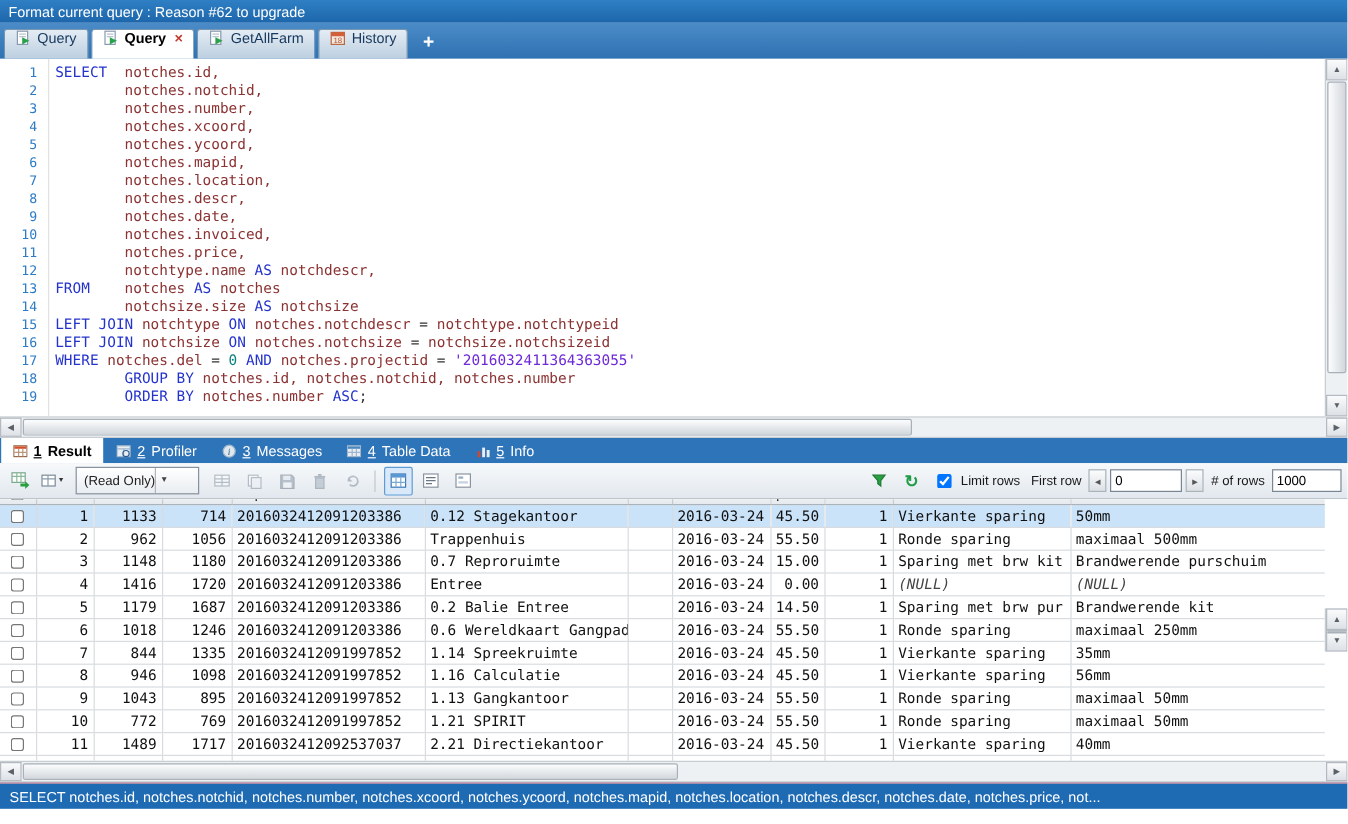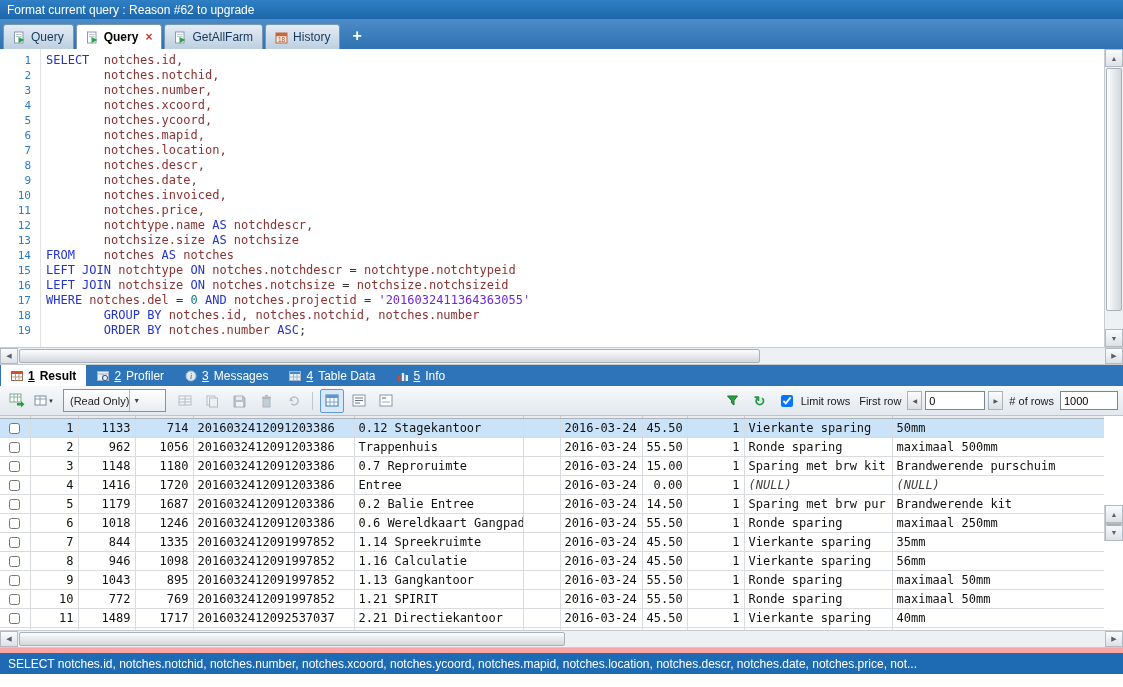--- a/index.html
+++ b/index.html
@@ -4,21 +4,21 @@
 <style>
   html,body{margin:0;padding:0;}
   body{width:1123px;height:687px;overflow:hidden;background:#fff;font-family:"Liberation Sans",sans-serif;font-size:12px;}
   .app{width:1123px;height:674px;display:flex;flex-direction:column;background:#fff;}
 
   
   .titlebar{flex:0 0 19px;background:linear-gradient(#2f7fc4,#1d66ab);color:#fff;display:flex;align-items:center;padding:0 7px;font-size:12px;}
 
   
   .tabbar{flex:0 0 27px;background:linear-gradient(#4b8cc8,#2f72b2);display:flex;align-items:flex-end;padding:3px 3px 0 3px;gap:2px;}
-  .tab{height:24px;display:flex;align-items:center;gap:5px;padding:0 9px;font-size:12px;color:#15385c;background:linear-gradient(#e4ecf4,#bccfe0);border:1px solid #7796b2;border-bottom:none;border-radius:3px 3px 0 0;}
+  .tab{height:24px;display:flex;align-items:flex-start;gap:5px;padding:0 9px;font-size:12px;color:#15385c;background:linear-gradient(#e4ecf4,#bccfe0);border:1px solid #7796b2;border-bottom:none;border-radius:3px 3px 0 0;}
   .tab.active{background:#fff;font-weight:bold;color:#000;}
   .tab-close{color:#c23b2e;font-weight:bold;font-size:12px;margin-left:2px;}
   .newtab{color:#fff;font-size:16px;font-weight:bold;padding:0 10px;align-self:center;}
 
   
   .editor-row{flex:0 0 298px;display:flex;overflow:hidden;background:#fff;}
   .editor{flex:1;display:flex;font-family:"DejaVu Sans Mono",monospace;font-size:12px;overflow:hidden;}
   .gutter{flex:0 0 40px;padding-top:4px;border-right:1px solid #e2e2e2;}
   .ed-num{height:15px;line-height:15px;text-align:right;padding-right:9px;color:#2c7bc4;font-size:11px;}
   .code{flex:1;padding:4px 0 0 5px;overflow:hidden;}
@@ -65,21 +65,21 @@
   table.grid-table{border-collapse:collapse;table-layout:fixed;width:1107px;font-family:"DejaVu Sans Mono",monospace;font-size:12px;color:#111;}
   .grid-table th{background:linear-gradient(#fdfdfe,#e7eaee);border-right:1px solid #c6cbd1;border-bottom:1px solid #aab2ba;height:19px;font-weight:normal;text-align:left;padding:0 4px;white-space:nowrap;overflow:hidden;}
   .grid-table td{border-right:1px solid #d8dce0;border-bottom:1px solid #d8dce0;height:18px;padding:0 4px;white-space:nowrap;overflow:hidden;}
   .grid-table td.num,.grid-table th.num{text-align:right;}
   .grid-table tr.selected td{background:#cbe3f9;}
   .grid-table td.null{font-style:italic;color:#444;}
   .cbcol{text-align:center !important;}
   .grid-table input[type=checkbox]{width:11px;height:11px;margin:0;vertical-align:middle;}
 
   
-  .statusbar{flex:0 0 21px;background:#1e6bb4;border-top:5px solid #fca5a5;color:#fff;display:flex;align-items:center;padding:0 8px;font-size:12px;white-space:nowrap;overflow:hidden;}
+  .statusbar{flex:0 0 21px;background:#1e6bb4;border-top:1px solid #fca5a5;color:#fff;display:flex;align-items:center;padding:0 8px;font-size:12px;white-space:nowrap;overflow:hidden;}
 </style>
 </head>
 <body>
 
 <div class="app">
 
   <div class="titlebar">
     <span>Format current query : Reason #62 to upgrade</span>
   </div>
 
@@ -152,22 +152,22 @@
           <div class="ed-line"><span class="tok-w">        </span><span class="tok-i">notches.number,</span></div>
           <div class="ed-line"><span class="tok-w">        </span><span class="tok-i">notches.xcoord,</span></div>
           <div class="ed-line"><span class="tok-w">        </span><span class="tok-i">notches.ycoord,</span></div>
           <div class="ed-line"><span class="tok-w">        </span><span class="tok-i">notches.mapid,</span></div>
           <div class="ed-line"><span class="tok-w">        </span><span class="tok-i">notches.location,</span></div>
           <div class="ed-line"><span class="tok-w">        </span><span class="tok-i">notches.descr,</span></div>
           <div class="ed-line"><span class="tok-w">        </span><span class="tok-i">notches.date,</span></div>
           <div class="ed-line"><span class="tok-w">        </span><span class="tok-i">notches.invoiced,</span></div>
           <div class="ed-line"><span class="tok-w">        </span><span class="tok-i">notches.price,</span></div>
           <div class="ed-line"><span class="tok-w">        </span><span class="tok-i">notchtype.name </span><span class="tok-k">AS</span><span class="tok-i"> notchdescr,</span></div>
+          <div class="ed-line"><span class="tok-k">FROM</span><span class="tok-w">    </span><span class="tok-i">notches </span><span class="tok-k">AS</span><span class="tok-i"> notches</span></div>
           <div class="ed-line"><span class="tok-w">        </span><span class="tok-i">notchsize.size </span><span class="tok-k">AS</span><span class="tok-i"> notchsize</span></div>
-          <div class="ed-line"><span class="tok-k">FROM</span><span class="tok-w">    </span><span class="tok-i">notches </span><span class="tok-k">AS</span><span class="tok-i"> notches</span></div>
           <div class="ed-line"><span class="tok-k">LEFT JOIN</span><span class="tok-i"> notchtype </span><span class="tok-k">ON</span><span class="tok-i"> notches.notchdescr </span><span class="tok-o">=</span><span class="tok-i"> notchtype.notchtypeid</span></div>
           <div class="ed-line"><span class="tok-k">LEFT JOIN</span><span class="tok-i"> notchsize </span><span class="tok-k">ON</span><span class="tok-i"> notches.notchsize </span><span class="tok-o">=</span><span class="tok-i"> notchsize.notchsizeid</span></div>
           <div class="ed-line"><span class="tok-k">WHERE</span><span class="tok-i"> notches.del </span><span class="tok-o">=</span><span class="tok-w"> </span><span class="tok-n">0</span><span class="tok-w"> </span><span class="tok-k">AND</span><span class="tok-i"> notches.projectid </span><span class="tok-o">=</span><span class="tok-w"> </span><span class="tok-s">'2016032411364363055'</span></div>
           <div class="ed-line"><span class="tok-w">        </span><span class="tok-k">GROUP BY</span><span class="tok-i"> notches.id, notches.notchid, notches.number</span></div>
           <div class="ed-line"><span class="tok-w">        </span><span class="tok-k">ORDER BY</span><span class="tok-i"> notches.number </span><span class="tok-k">ASC</span><span class="tok-o">;</span></div>
         </div>
     </div>
     <div class="vscroll">
       <span class="sb-btn">▲</span>
       <div class="v-track">

